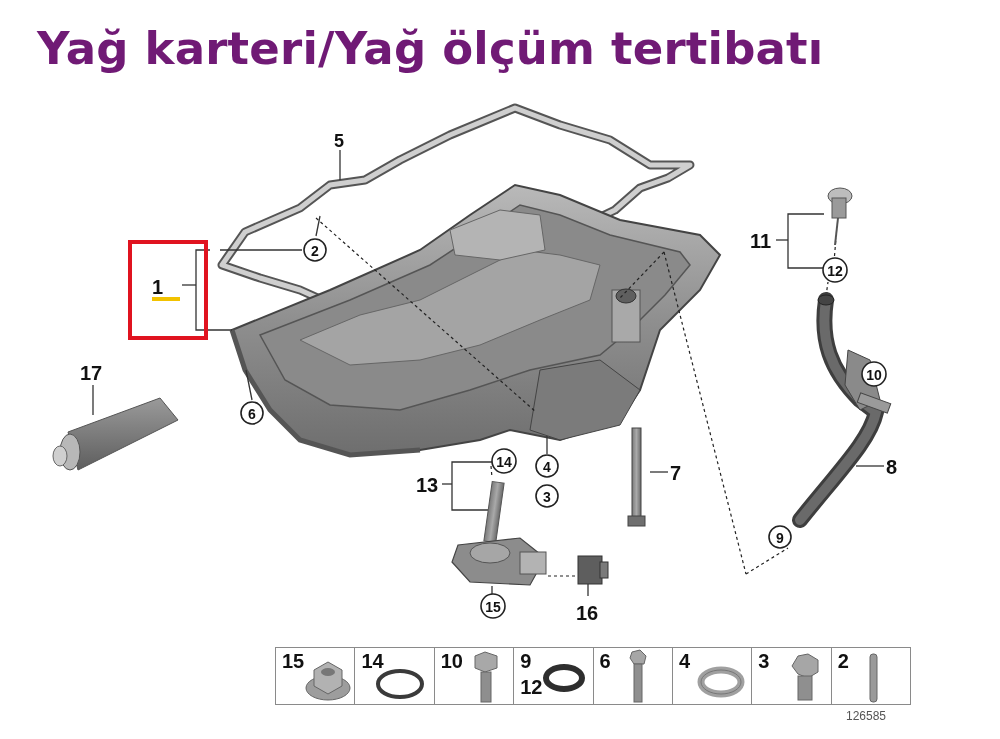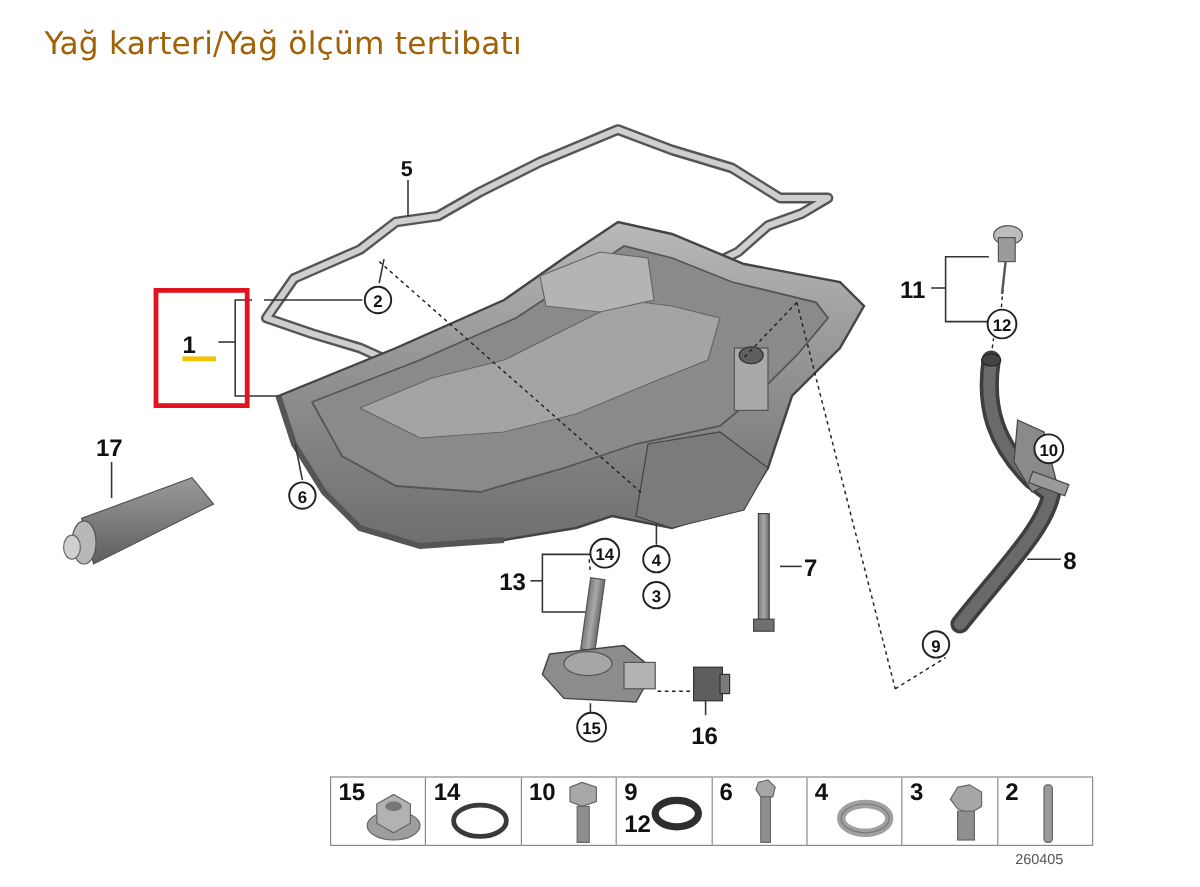--- a/index.html
+++ b/index.html
@@ -1,17 +1,17 @@
 <!DOCTYPE html>
 <html><head>
 <meta charset="utf-8">
 <style>
   html, body { margin:0; padding:0; background:#ffffff; }
   body { width:1000px; height:739px; position:relative; overflow:hidden; font-family:"DejaVu Sans", sans-serif; }
-  .title { position:absolute; left:37px; top:22px; font-size:26px; color:#a16207; letter-spacing:0.2px; font-family:"DejaVu Sans", sans-serif; }
+  .title { position:absolute; left:37px; top:22px; font-size:45px; color:#701a75; letter-spacing:0.2px; font-family:"DejaVu Sans", sans-serif;font-weight:bold; }
   .diagram { position:absolute; left:0; top:0; width:1000px; height:739px; }
   .lbl { font-family:"Liberation Sans", sans-serif; font-weight:bold; fill:#111; }
   .clbl { font-family:"Liberation Sans", sans-serif; font-weight:bold; fill:#111; font-size:14px; text-anchor:middle; dominant-baseline:central; }
   .partbox { position:absolute; left:275px; top:647px; width:636px; height:58px; border:1.5px solid #8a8a8a; display:flex; box-sizing:border-box; background:#fff; }
   .cell { flex:1; position:relative; border-right:1px solid #8a8a8a; }
   .cell:last-child { border-right:none; }
   .cell .num { position:absolute; left:6px; top:2px; font-family:"Liberation Sans", sans-serif; font-weight:bold; font-size:20px; color:#111; }
   .cell .num2 { position:absolute; left:6px; top:28px; font-family:"Liberation Sans", sans-serif; font-weight:bold; font-size:20px; color:#111; }
   .cell svg { position:absolute; left:0; top:0; }
   .refno { position:absolute; left:846px; top:709px; font-family:"Liberation Sans", sans-serif; font-size:12px; color:#555; }
@@ -230,13 +230,13 @@
     </svg>
   </div>
   <div class="cell">
     <span class="num">2</span>
     <svg width="80" height="56">
       <rect x="38" y="6" width="7" height="48" rx="3" fill="#9a9a9a" stroke="#666"></rect>
     </svg>
   </div>
 </div>
 
-<div class="refno">260405</div>
+<div class="refno">126585</div>
 
 </body></html>

